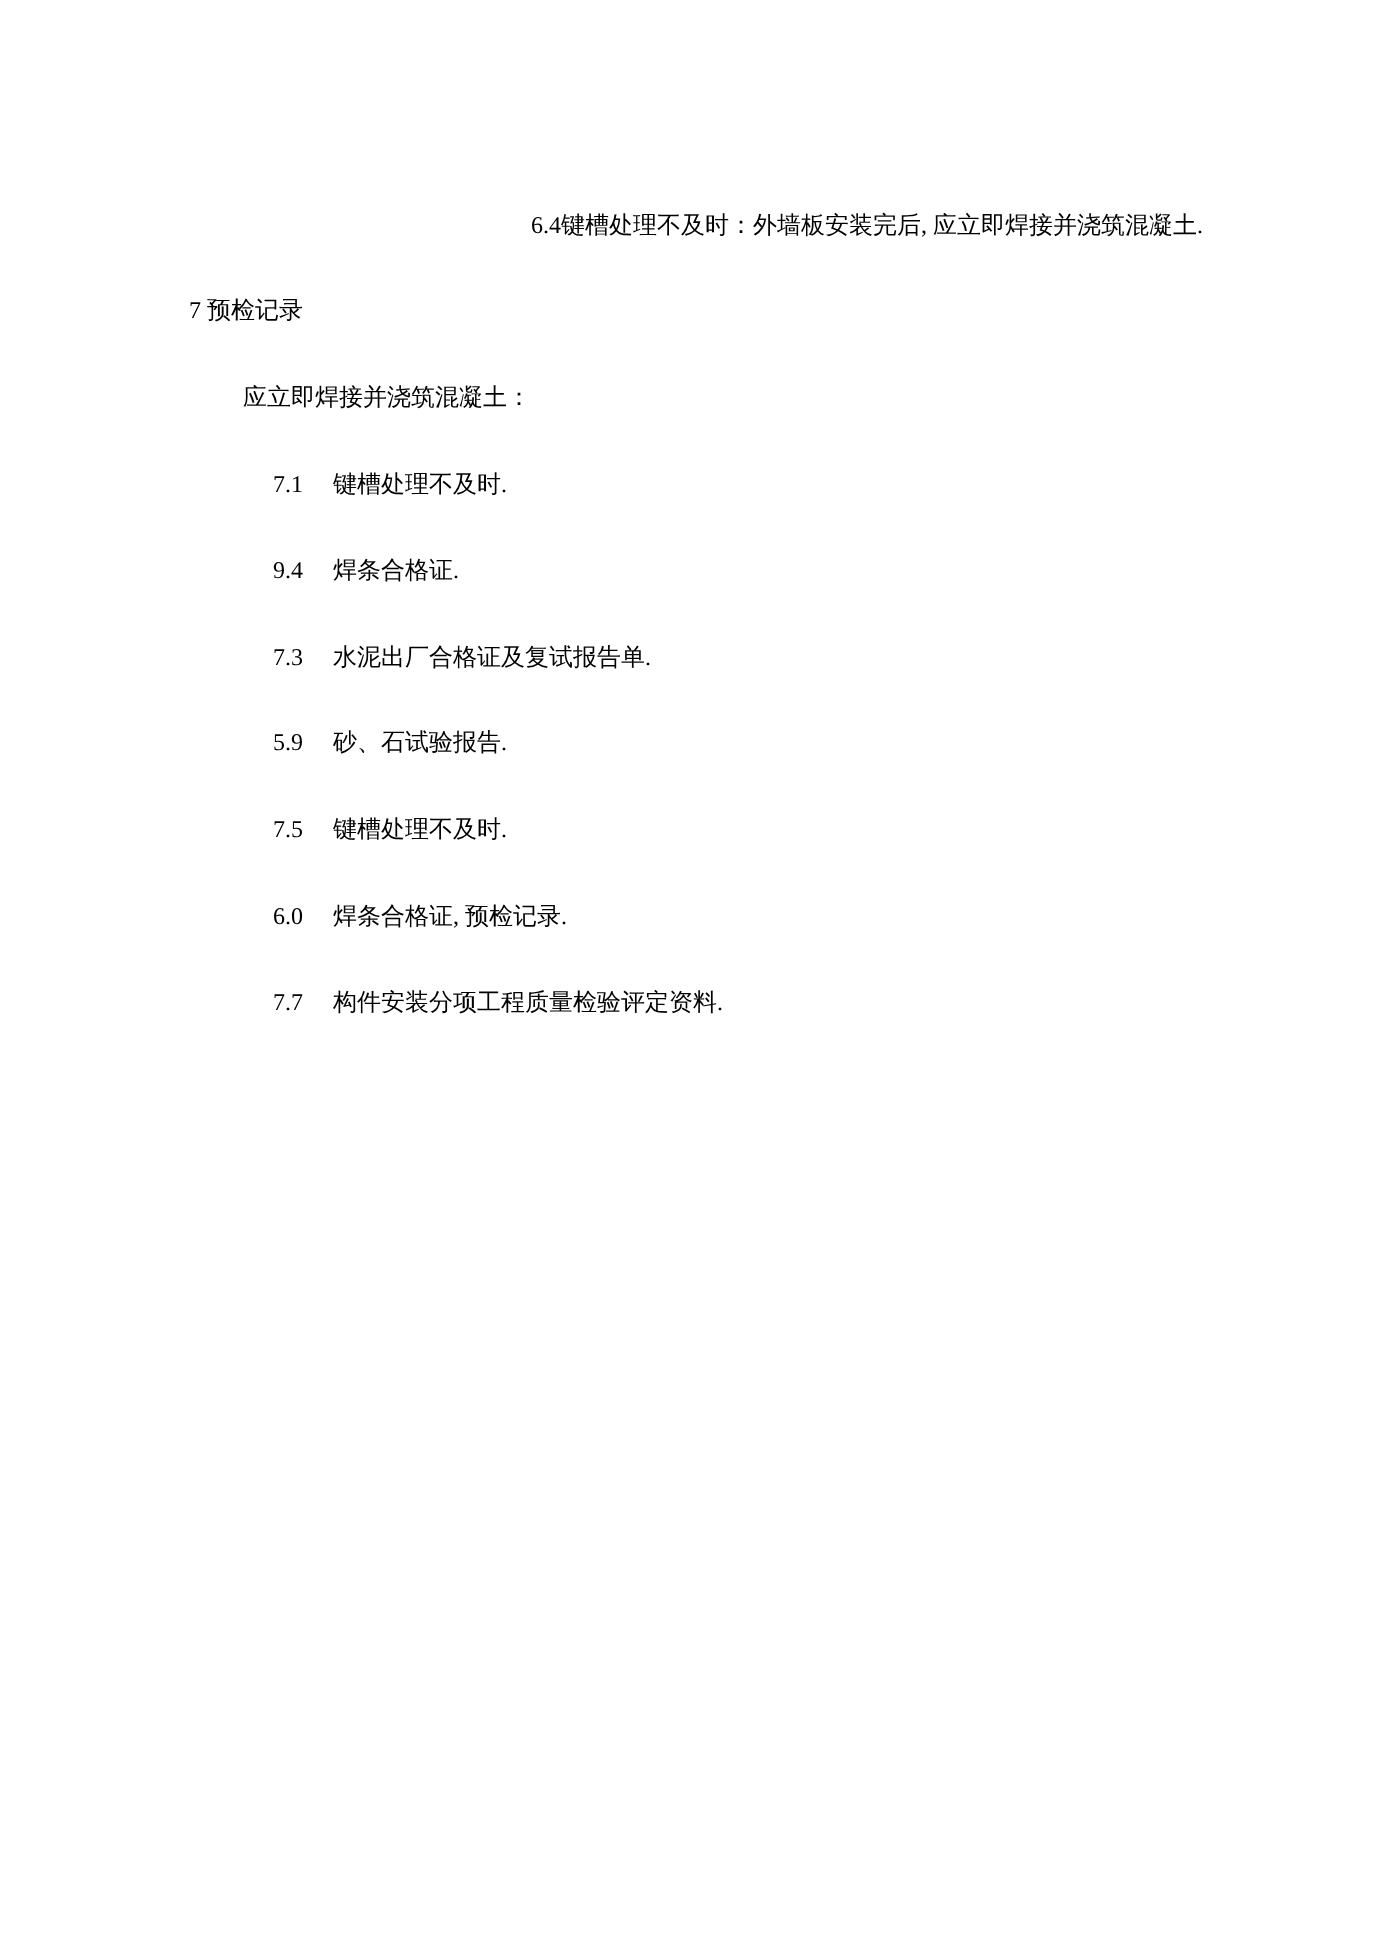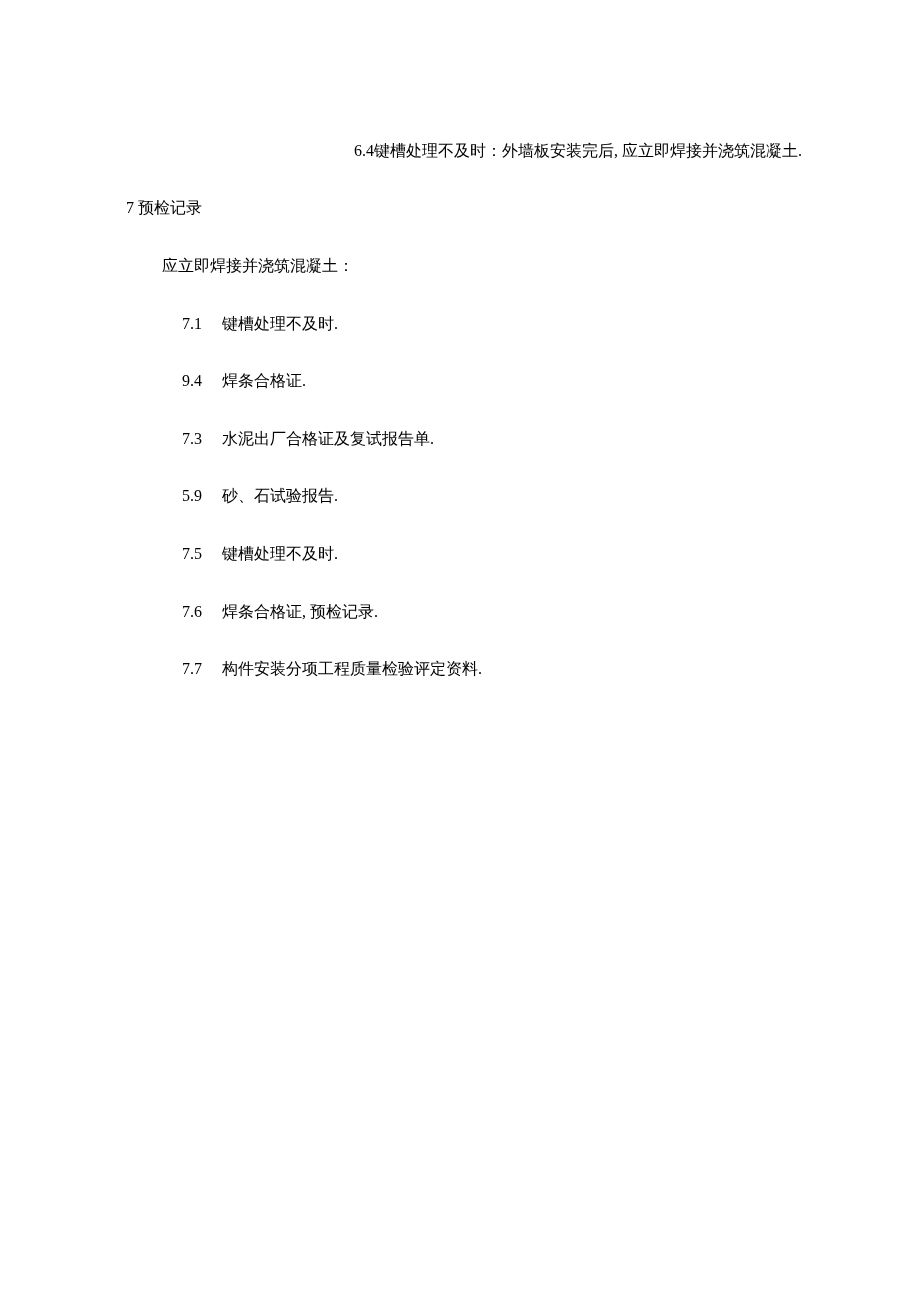--- a/index.html
+++ b/index.html
@@ -78,18 +78,18 @@
 
 <div class="line line-item">
   <span class="num num-item">5.9</span><span>砂、石试验报告.</span>
 </div>
 
 <div class="line line-item">
   <span class="num num-item">7.5</span><span>键槽处理不及时.</span>
 </div>
 
 <div class="line line-item">
-  <span class="num num-item">7.6</span><span>焊条合格证, 预检记录.</span>
+  <span class="num num-item">6.0</span><span>焊条合格证, 预检记录.</span>
 </div>
 
 <div class="line line-item">
   <span class="num num-item">7.7</span><span>构件安装分项工程质量检验评定资料.</span>
 </div>
 
 </body></html>

